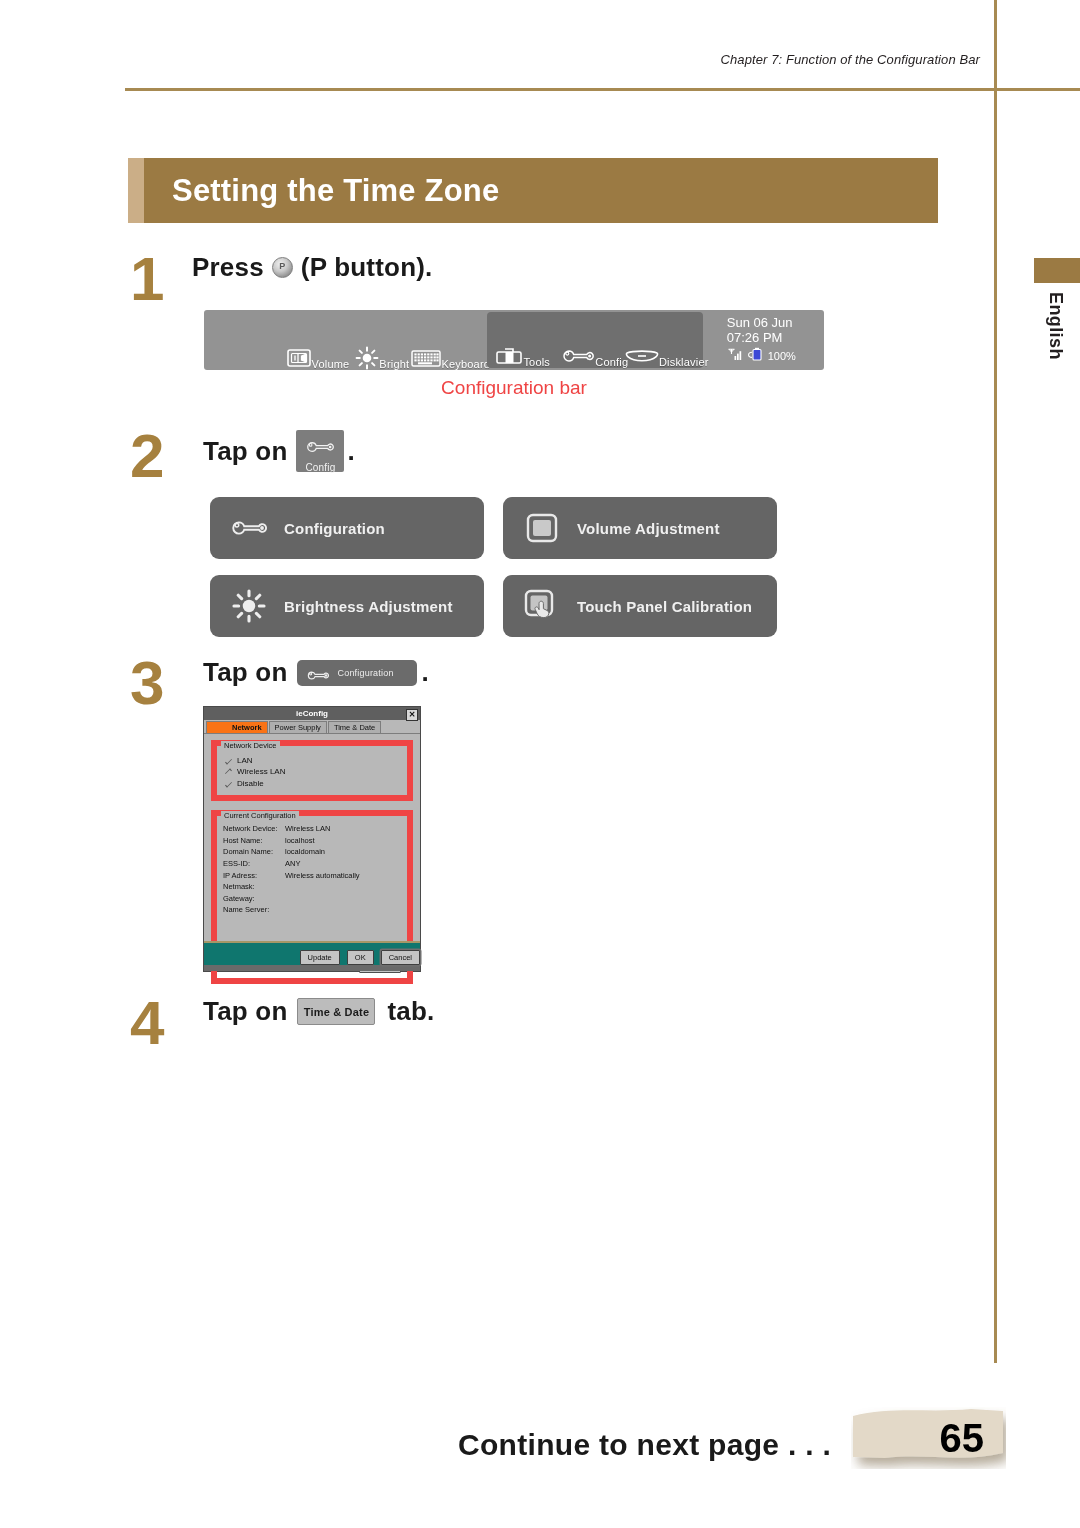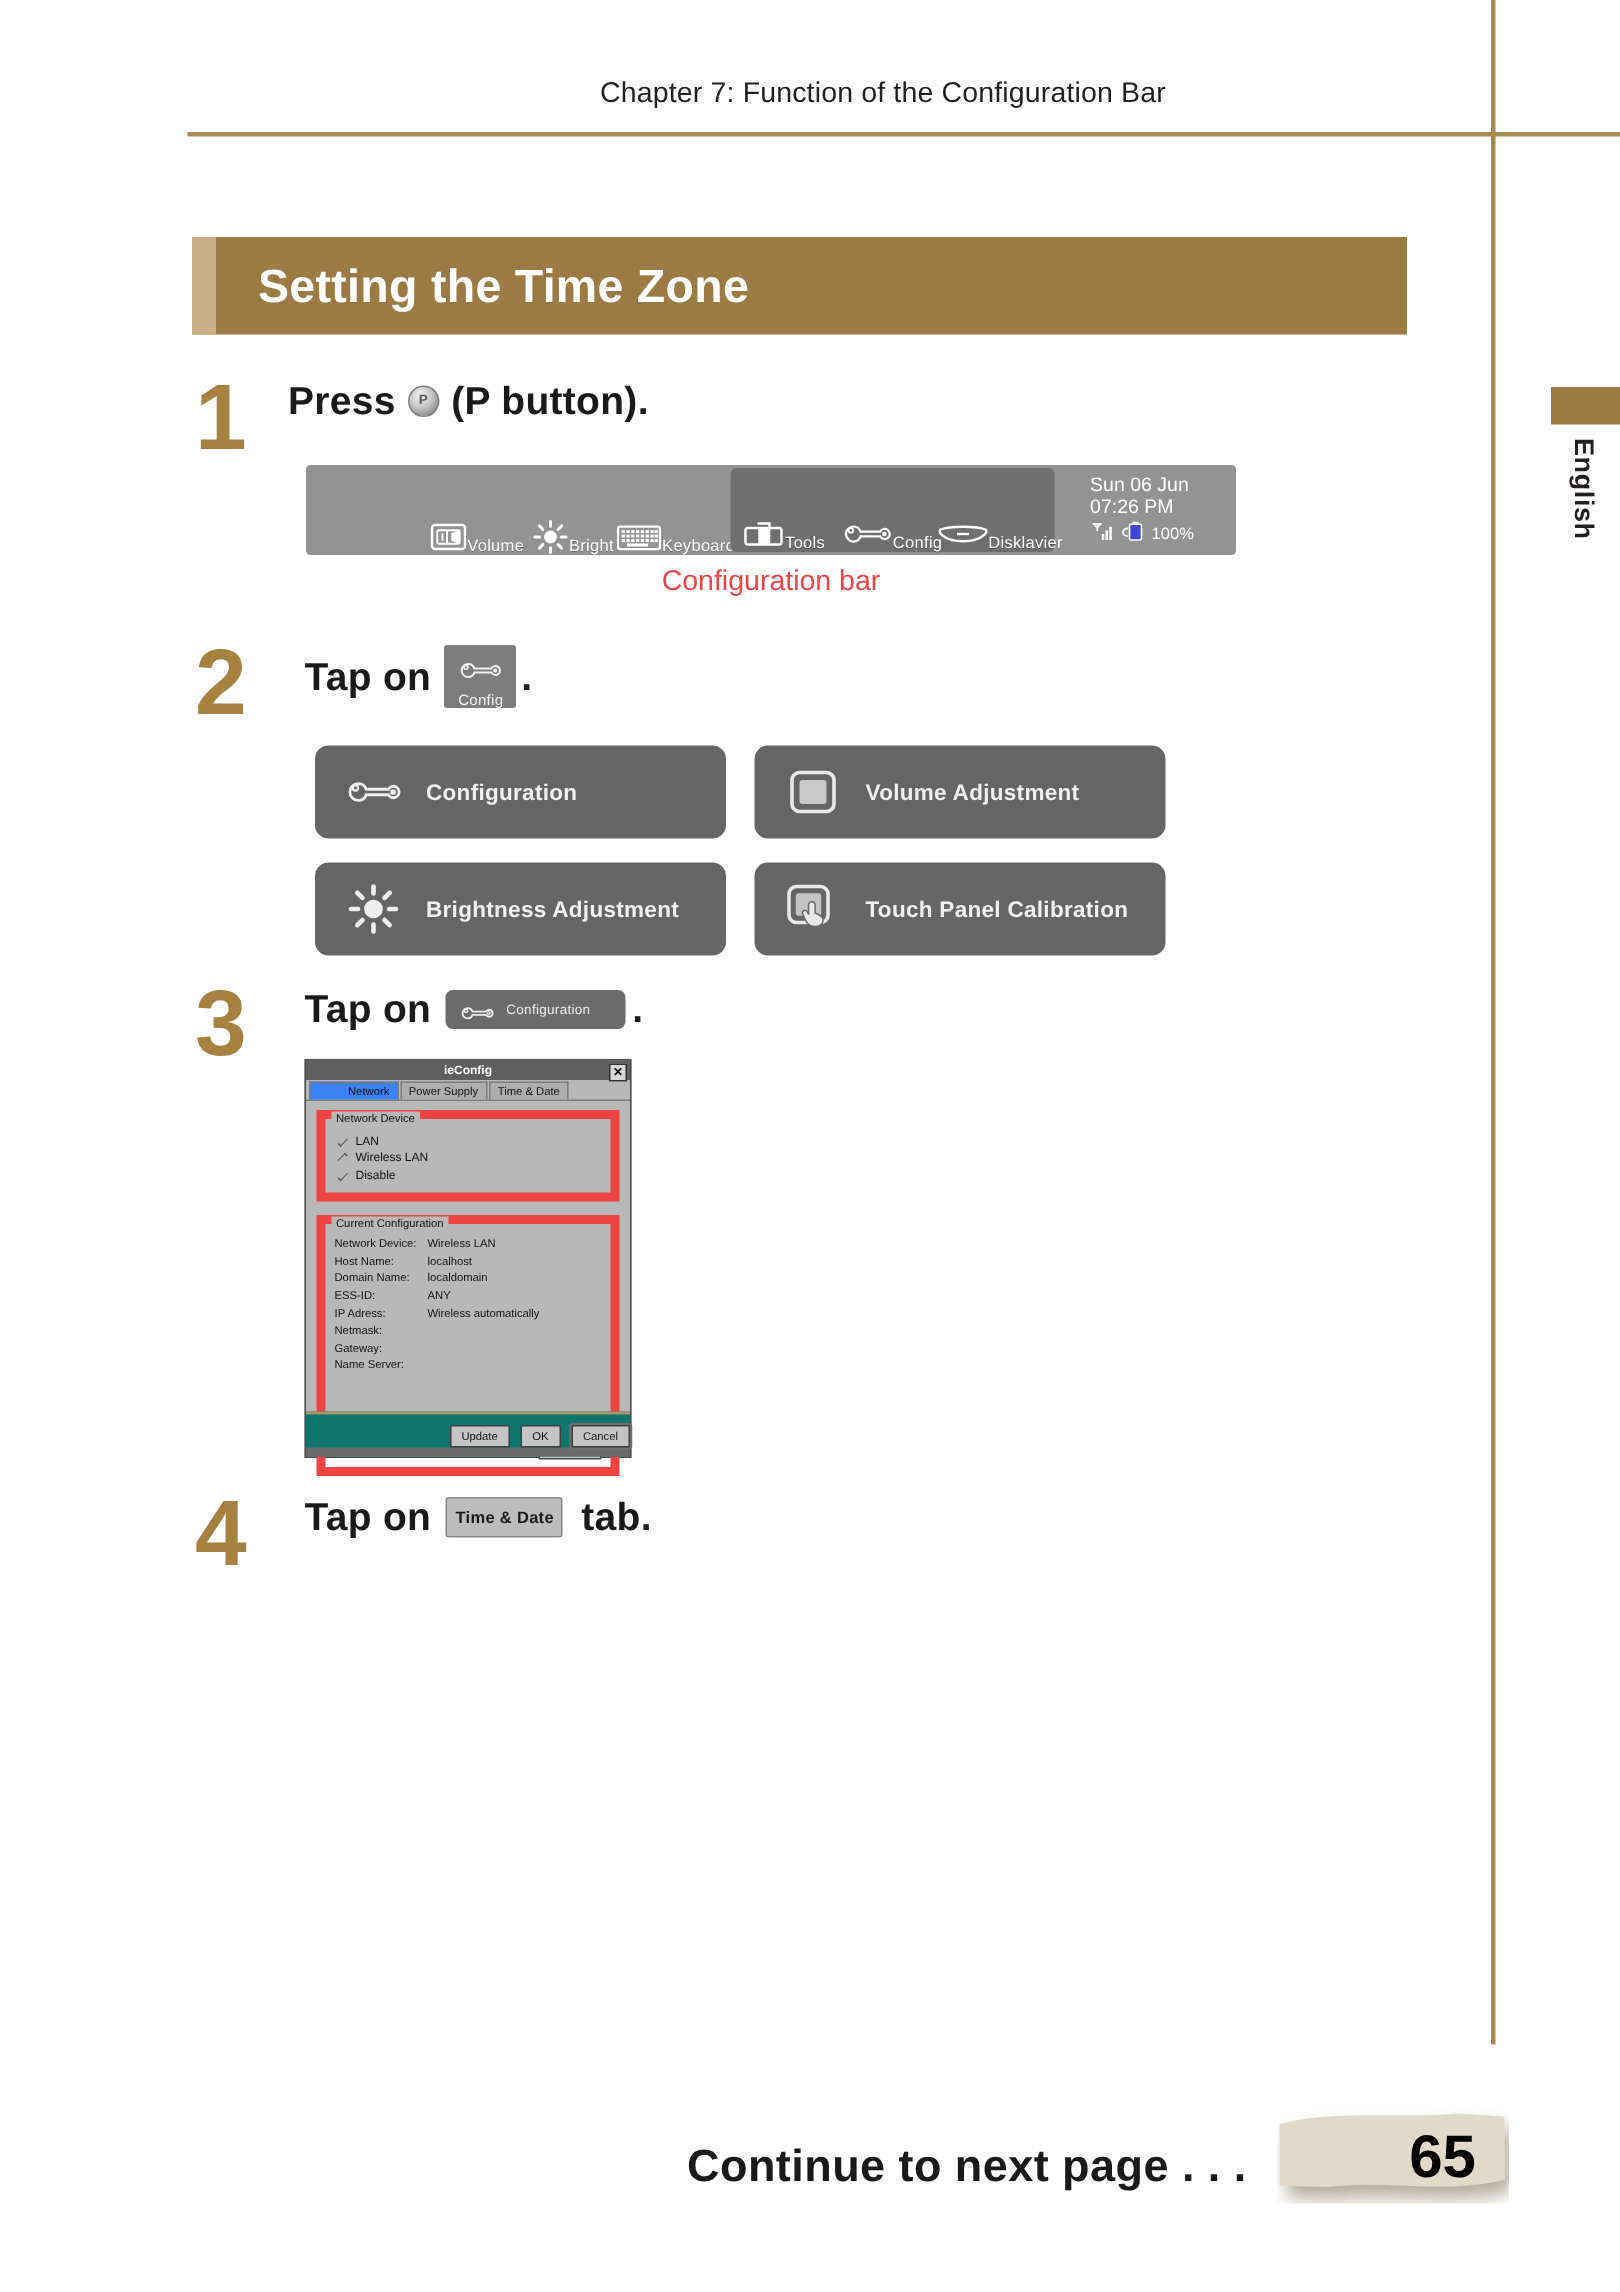--- a/index.html
+++ b/index.html
@@ -30,23 +30,25 @@
     top: 0px;
     width: 3px;
     height: 1363px;
     background: #a78a52;
   }
   #chapter-header {
     position: absolute;
     left: 400px;
     top: 52px;
     width: 580px;
-    font-size: 19px;
+    text-align: right;
+    font-size: 13px;
     color: #231f20;
     letter-spacing: .1px;
+    font-style: italic;
   }
 
   
   #lang-tab-block {
     position: absolute;
     left: 1034px;
     top: 258px;
     width: 46px;
     height: 25px;
     background: #9b7a43;
@@ -330,22 +332,22 @@
   .dlg-tab {
     font-size: 7.5px;
     padding: 1px 5px 1.5px 5px;
     border: 1px solid #7d7d7d;
     border-bottom: none;
     background: #aeaeae;
     margin-right: 1px;
     color: #111;
   }
   .dlg-tab.active {
-    background: #3b82f6;
-    font-weight: normal;
+    background: #f97316;
+    font-weight: bold;
     padding-left: 25px;
   }
   .dlg-group {
     position: relative;
     margin: 6px 7px 0 7px;
     border: 6px solid #ef4444;
     padding: 7px 6px 5px 6px;
   }
   .dlg-group-title {
     position: absolute;

